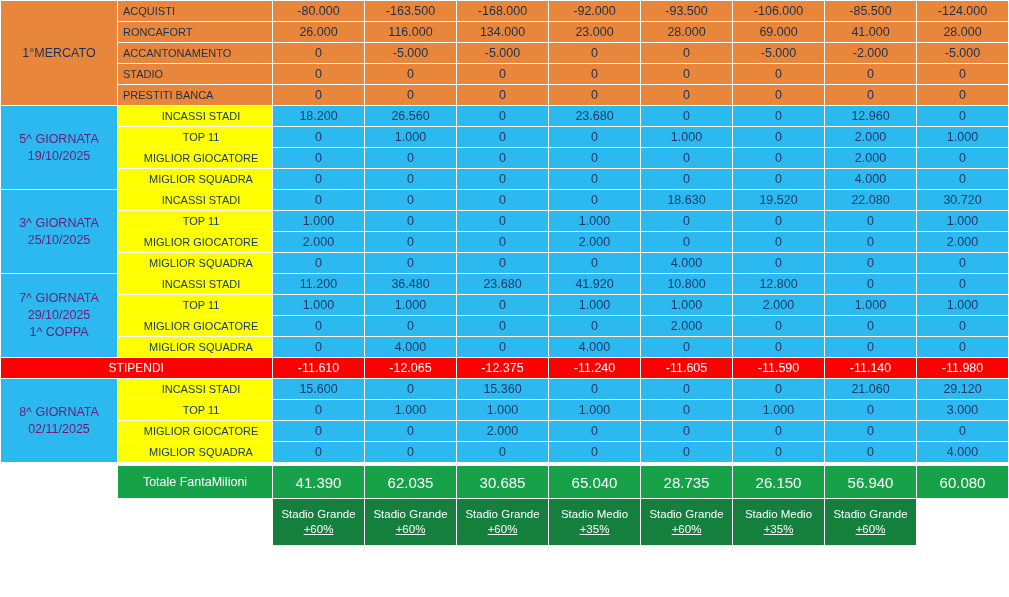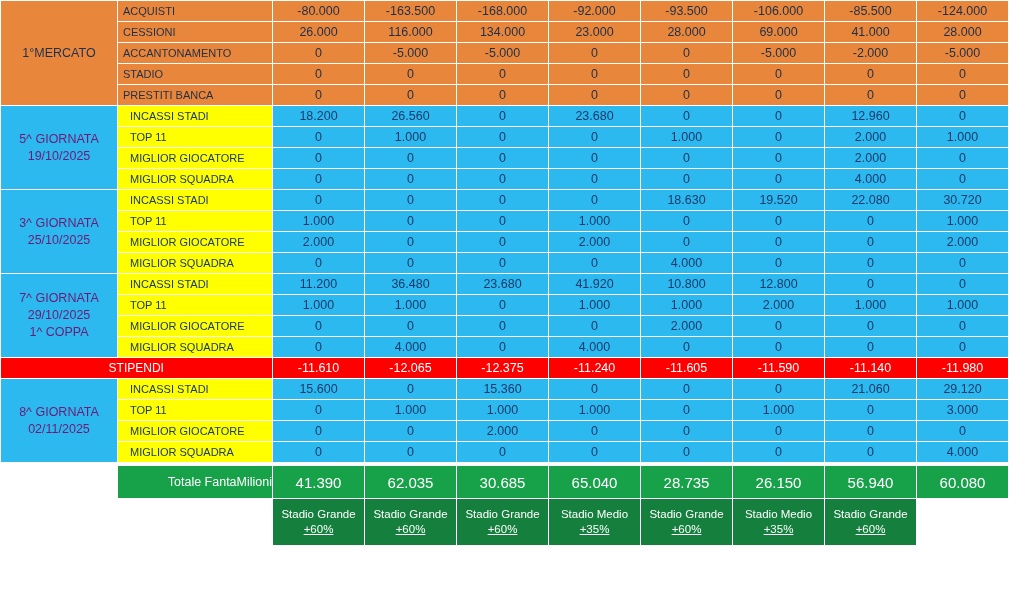--- a/index.html
+++ b/index.html
@@ -24,38 +24,38 @@
   }
   .val{
     text-align:center;font-size:12.5px;border:1px solid #ffffff;height:20px;
   }
 
   
   .orange{background:#e8873c;color:#1f2f4a;}
   .orange-lbl{background:#e8873c;color:#1f3050;}
   .cyan{background:#2bb9ef;color:#1b3a6b;}
   .cyan-lbl{background:#2bb9ef;color:#701a75;}
-  .yellow{background:#ffff00;color:#1b3a6b;text-align:left;padding-left:12px;}
+  .yellow{background:#ffff00;color:#1b3a6b;text-align:center;padding-left:12px;}
   .red{background:#ff0000;color:#ffffff;}
   .stip-lbl{background:#ff0000;color:#ffffff;text-align:center;}
 
   
   #bottom{position:absolute;left:117px;top:465px;}
   .b-name{width:155px;}
   .b-col{width:92px;}
   .bhead{
     background:#3f9ad7;color:#ffffff;text-align:center;vertical-align:middle;
     font-size:12.5px;border:1px solid #ffffff;height:52px;line-height:1.25;
   }
   .bname{
     background:#ffffff;color:#000000;text-align:center;vertical-align:middle;
     font-size:13.5px;border:1px solid #ffffff;height:52px;line-height:1.35;
   }
   .btot-lbl{
-    background:#17a24a;color:#ffffff;text-align:right;vertical-align:middle;
+    background:#17a24a;color:#ffffff;text-align:center;vertical-align:middle;
     font-size:12.5px;border:1px solid #ffffff;height:32px;
   }
   .btot{
     background:#17a24a;color:#ffffff;text-align:center;vertical-align:middle;
     font-size:15px;border:1px solid #ffffff;height:32px;
   }
   .bstad{
     background:#15803d;color:#ffffff;text-align:center;vertical-align:middle;
     font-size:11.5px;border:1px solid #ffffff;height:46px;line-height:1.3;
   }
@@ -88,21 +88,21 @@
         <td class="val orange">-80.000</td>
         <td class="val orange">-163.500</td>
         <td class="val orange">-168.000</td>
         <td class="val orange">-92.000</td>
         <td class="val orange">-93.500</td>
         <td class="val orange">-106.000</td>
         <td class="val orange">-85.500</td>
         <td class="val orange">-124.000</td>
       </tr>
       <tr>
-        <td class="cat orange">CESSIONI</td>
+        <td class="cat orange">RONCAFORT</td>
         <td class="val orange">26.000</td>
         <td class="val orange">116.000</td>
         <td class="val orange">134.000</td>
         <td class="val orange">23.000</td>
         <td class="val orange">28.000</td>
         <td class="val orange">69.000</td>
         <td class="val orange">41.000</td>
         <td class="val orange">28.000</td>
       </tr>
       <tr>

